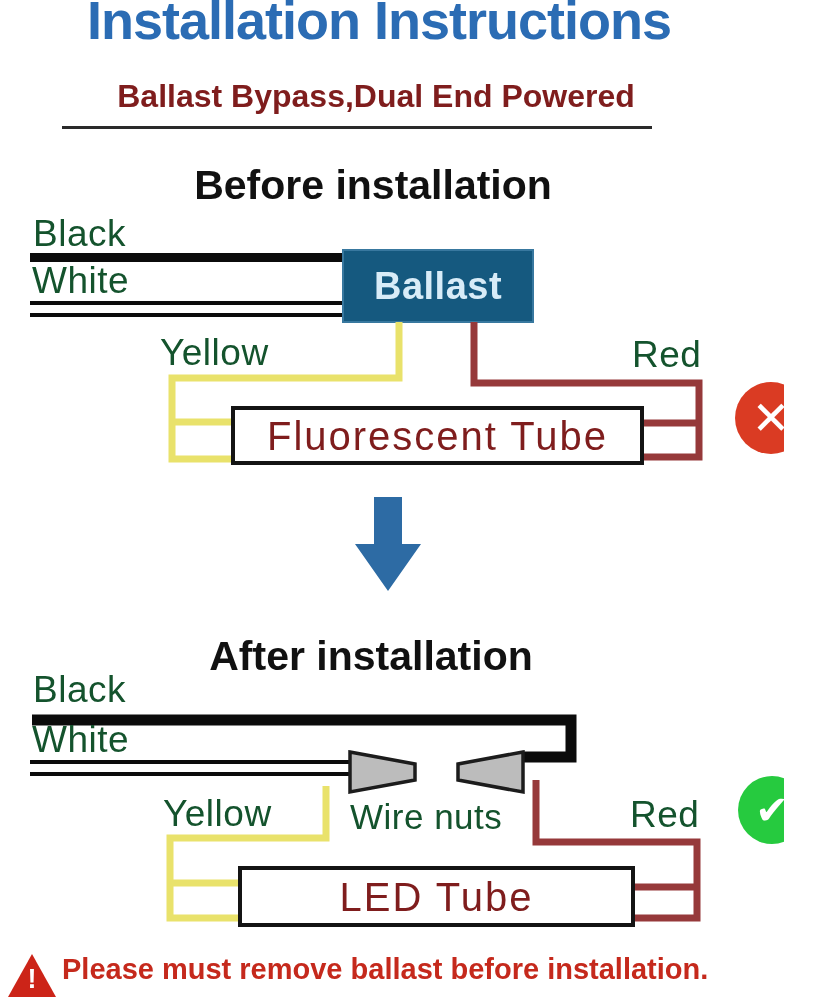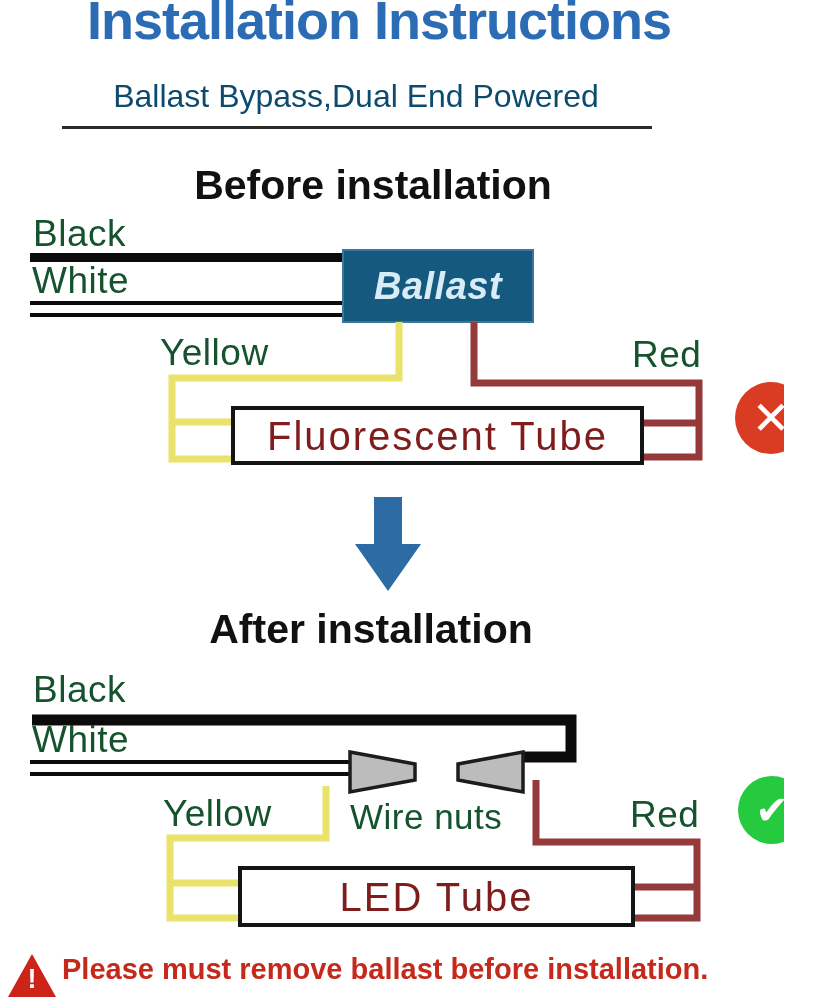--- a/index.html
+++ b/index.html
@@ -6,41 +6,41 @@
   .page{
     position:relative;width:784px;height:1000px;background:#ffffff;overflow:hidden;
     font-family:"Liberation Sans","DejaVu Sans",sans-serif;color:#1a1a1a;
   }
   .abs{position:absolute;line-height:1;white-space:nowrap;}
   .page-title{
     top:-7px;left:379px;transform:translateX(-50%);
     font-size:54px;font-weight:700;letter-spacing:-1px;color:#2b6cb4;
   }
   .subtitle{
-    top:80px;left:356px;transform:translateX(-50%);
-    font-size:32px;font-weight:400;color:#0c4a6e;
+    top:80px;left:376px;transform:translateX(-50%);
+    font-size:32px;font-weight:700;color:#7f1d1d;
   }
   .subtitle-underline{top:126px;left:62px;width:590px;height:3px;background:#2a2a2a;}
   .sec-heading{font-size:41px;font-weight:700;color:#111111;transform:translateX(-50%);}
   .heading-before{top:165px;left:373px;}
-  .heading-after{top:609px;left:371px;}
+  .heading-after{top:636px;left:371px;}
   .wire-label{font-size:37px;font-weight:400;color:#14532d;letter-spacing:0.5px;}
   .lbl-before-black{top:215px;left:33px;}
   .lbl-before-white{top:262px;left:32px;}
   .lbl-before-yellow{top:334px;left:160px;}
   .lbl-before-red{top:336px;left:632px;}
   .lbl-after-black{top:671px;left:33px;}
   .lbl-after-white{top:721px;left:32px;}
   .lbl-after-yellow{top:795px;left:163px;}
   .lbl-after-wirenuts{top:799px;left:350px;font-size:35px;text-align:center;}
   .lbl-after-red{top:796px;left:630px;}
   .ballast-label{
     top:250px;left:343px;width:190px;height:72px;
     display:flex;align-items:center;justify-content:center;
-    font-size:38px;font-weight:700;color:#d8ecf8;letter-spacing:0.5px;font-style:italic;
+    font-size:38px;font-weight:700;color:#d8ecf8;letter-spacing:0.5px;
   }
   .tube-label{
     display:flex;align-items:center;justify-content:center;
     font-size:40px;font-weight:400;color:#7f1d1d;letter-spacing:2px;
   }
   .tube-before{top:408px;left:233px;width:409px;height:55px;}
   .tube-after{top:868px;left:240px;width:393px;height:57px;}
   .status-circle{
     border-radius:50%;display:flex;align-items:center;justify-content:center;
     color:#ffffff;font-weight:700;

